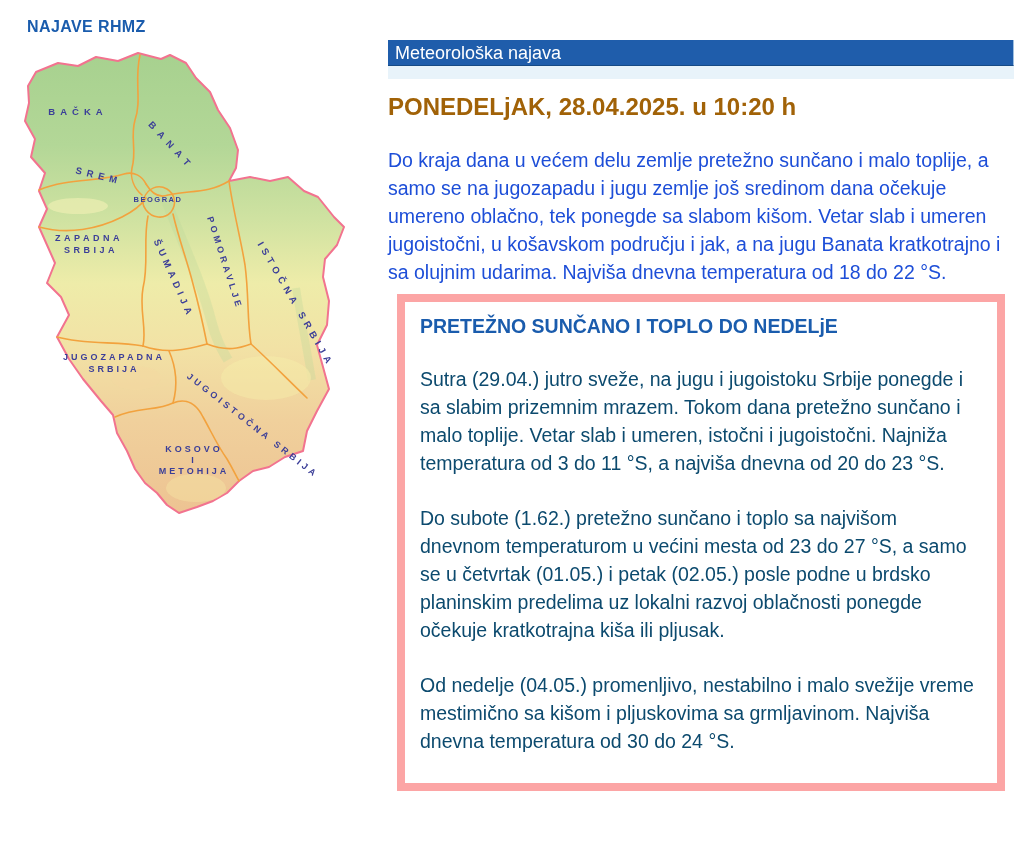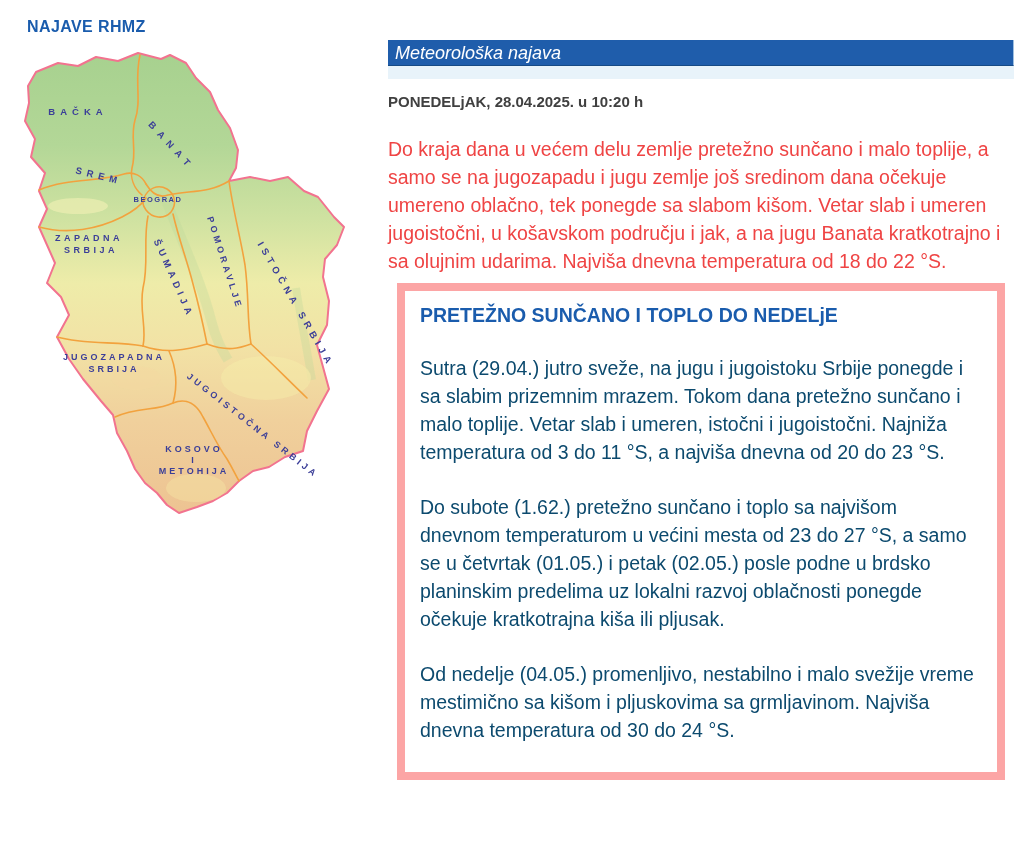--- a/index.html
+++ b/index.html
@@ -13,28 +13,28 @@
   }
   .map-wrap { position:absolute; left:16px; top:48px; width:334px; height:472px; }
   .map-wrap svg { display:block; width:334px; height:472px; }
   .map-label {
     fill:#3b3e98; font-weight:bold; font-family:"Liberation Sans", sans-serif;
   }
   .panel { position:absolute; left:388px; top:40px; width:626px; }
   .bar {
     background:#1f5dab; color:#ffffff; height:26px; line-height:26px;
     font-size:18px; padding-left:7px; box-sizing:border-box;
-    border-bottom:1px solid #164a85; border-right:1px solid #9fc0e0;font-style:italic;
+    border-bottom:1px solid #164a85; border-right:1px solid #9fc0e0;
   }
   .strip { height:13px; background:#e8f3fa; }
   .date-heading {
-    margin:14px 0 8px 0; font-size:15px; font-weight:bold; color:#404040;
+    margin:14px 0 8px 0; font-size:24px; font-weight:bold; color:#a16207;
   }
   .lead {
-    margin:25px 0 0 0; font-size:19.5px; line-height:28px; color:#ef4444;
+    margin:25px 0 0 0; font-size:19.5px; line-height:28px; color:#1d4ed8;
   }
   .outlook-box {
     margin:8px 9px 0 9px; border:8px solid #fca5a5;
     padding:13px 15px 15px 15px; min-height:497px; box-sizing:border-box;
   }
   .outlook-title { margin:0; font-size:19.5px; font-weight:bold; color:#1a5cad; }
   .outlook-box p { margin:27px 0 0 0; font-size:19.5px; line-height:28px; color:#0c4a6e; }
 </style>
 </head>
 <body>

